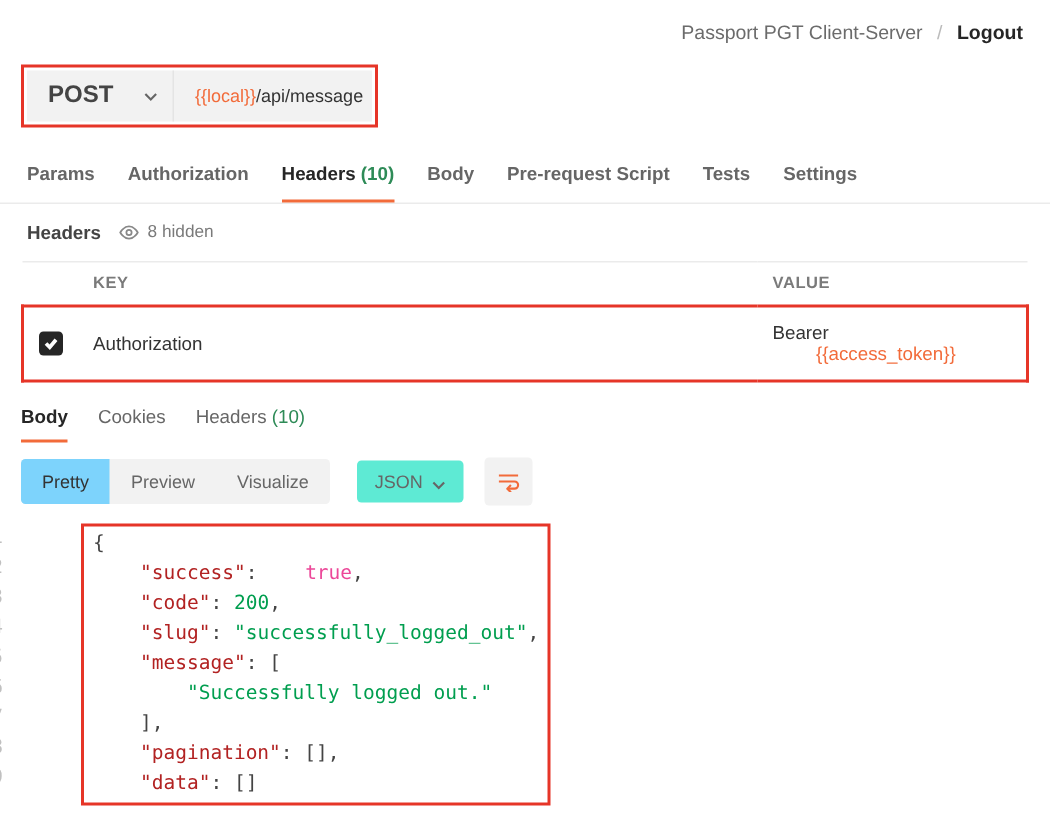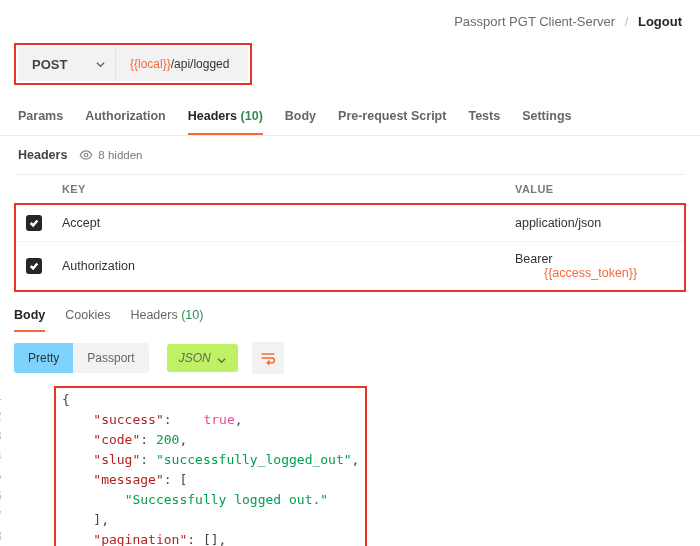--- a/index.html
+++ b/index.html
@@ -3,21 +3,21 @@
 <meta charset="utf-8">
 <style>
   * { box-sizing: border-box; margin: 0; padding: 0; }
   body { font-family: -apple-system, BlinkMacSystemFont, "Segoe UI", Helvetica, Arial, sans-serif; font-size: 13px; color: #333; background: #fff; width: 700px; }
   .breadcrumb { padding: 14px 18px; color: #6b6b6b; font-size: 13px; text-align: right; }
   .breadcrumb .active { color: #262626; font-weight: 700; }
   .breadcrumb .sep { margin: 0 6px; color: #bbb; }
   .urlbar-wrap { padding: 0 14px 6px; }
   .urlbar-highlight { border: 2px solid #e63528; padding: 2px; display: inline-block; }
   .urlbar { display: flex; align-items: center; background: #f2f2f2; height: 34px; width: 230px;}
-  .method { display:flex; align-items:center; justify-content:space-between; width:98px; padding:0 10px 0 14px; font-weight:600; font-size:13px; color:#444; border-right:1px solid #e4e4e4; height:100%; }
+  .method { display:flex; align-items:center; justify-content:space-between; width:98px; padding:0 10px 0 14px; font-weight:600; font-size:16px; color:#444; border-right:1px solid #e4e4e4; height:100%; }
   .method svg{ width:9px; height:9px; }
   .url { padding-left:14px; font-size:12px; color:#333;}
   .url .var { color:#f26b3a; }
   .reqtabs { display:flex; gap:22px; padding: 18px 18px 0; border-bottom:1px solid #ebebeb; font-size:12.5px; color:#666;}
   .reqtab { padding-bottom:10px; cursor:pointer;font-weight:bold; }
   .reqtab.active { color:#262626; font-weight:600; border-bottom:2px solid #f26b3a; }
   .reqtab .count { color:#2e8b57; }
   .subhead { display:flex; align-items:center; gap:12px; padding:12px 18px;}
   .subhead .title { font-weight:600; color:#444; font-size:12.5px;}
   .hidden-pill { display:flex; align-items:center; gap:5px; color:#7a7a7a; font-size:11.5px;}
@@ -32,21 +32,21 @@
   .token { color:#f26b3a;margin-left:29px; }
   .rowbox { border:2px solid #e63528; }
   .resp-tabs { display:flex; gap:20px; padding:16px 14px 0; font-size:12.5px; color:#666; border-bottom:0;}
   .resp-tab{ padding-bottom:8px; cursor:pointer;}
   .resp-tab.active{ color:#262626; font-weight:600; border-bottom:2px solid #f26b3a;}
   .resp-tab .count{ color:#2e8b57;}
   .viewbar { display:flex; align-items:center; gap:6px; padding:10px 14px 6px; font-size:12px; color:#666;}
   .seggroup{ display:flex; background:#f2f2f2; border-radius:3px; overflow:hidden;}
   .seg{ padding:8px 14px; cursor:pointer;}
   .seg.active{ background:#7dd3fc; color:#333;}
-  .dd{ display:flex; align-items:flex-end; gap:6px; padding:7px 12px; background:#bef264; border-radius:3px; margin-left:12px; cursor:pointer;font-style:italic;}
+  .dd{ display:flex; align-items:flex-end; gap:6px; padding:7px 12px; background:#5eead4; border-radius:3px; margin-left:12px; cursor:pointer;}
   .dd svg{width:9px;height:9px;}
   .wrapbtn{ width:32px; height:32px; background:#f2f2f2; border-radius:3px; display:inline-flex; align-items:center; justify-content:center; margin-left:8px; cursor:pointer;}
   .wrapbtn svg{width:16px;height:14px; stroke:#f26b3a;}
   .codewrap { padding: 6px 14px 14px;}
   .codebox-outline{ border:2px solid #e63528; display:inline-block; padding:2px 6px 2px 0; margin-left:40px;}
   .code { font-family: Consolas, Menlo, Monaco, monospace; font-size:13px; line-height:20px; position:relative;}
   .gutter { position:absolute; left:-40px; top:0; text-align:right; color:#c0c0c0; width:28px; user-select:none;}
   .gutter div{ height:20px;}
   .line{ height:20px; white-space:pre;}
   .brace{ color:#444;}
@@ -70,21 +70,21 @@
 <div class="urlbar-wrap">
   <div class="urlbar-highlight">
     <div class="urlbar">
       <div class="method">
         <span>POST</span>
         <svg viewBox="0 0 10 10">
             <path d="M1 3 L5 7 L9 3" fill="none" stroke="#666" stroke-width="1.6"></path>
           </svg>
       </div>
       <div class="url">
-        <span class="var">{{local}}</span><span>/api/logged</span>
+        <span class="var">{{local}}</span><span>/api/message</span>
       </div>
     </div>
   </div>
 </div>
 
 <div class="reqtabs">
   <div class="reqtab">Params</div>
   <div class="reqtab">Authorization</div>
   <div class="reqtab active">
     <span>Headers</span>
@@ -116,49 +116,41 @@
         <th class="valcol">VALUE</th>
       </tr>
     </thead>
     <tbody class="rowbox">
       <tr>
         <td class="cb-cell"><span class="cb">
               <svg viewBox="0 0 12 12">
                 <path d="M2 6 L5 9 L10 3"></path>
               </svg>
             </span></td>
-        <td>Accept</td>
-        <td>application/json</td>
-      </tr>
-      <tr>
-        <td class="cb-cell"><span class="cb">
-              <svg viewBox="0 0 12 12">
-                <path d="M2 6 L5 9 L10 3"></path>
-              </svg>
-            </span></td>
         <td>Authorization</td>
         <td><span>Bearer </span><span class="token">{{access_token}}</span></td>
       </tr>
     </tbody>
   </table>
 </div>
 
 <div class="resp-tabs">
   <div class="resp-tab active">Body</div>
   <div class="resp-tab">Cookies</div>
   <div class="resp-tab">
     <span>Headers</span>
     <span class="count">(10)</span>
   </div>
 </div>
 
 <div class="viewbar">
   <div class="seggroup">
     <div class="seg active">Pretty</div>
-    <div class="seg">Passport</div>
+    <div class="seg">Preview</div>
+    <div class="seg">Visualize</div>
   </div>
   <div class="dd">
     <span>JSON</span>
     <svg viewBox="0 0 10 10">
         <path d="M1 3 L5 7 L9 3" fill="none" stroke="#666" stroke-width="1.6"></path>
       </svg>
   </div>
   <div class="wrapbtn">
     <svg viewBox="0 0 20 16" fill="none" stroke-width="1.8">
         <line x1="2" y1="3" x2="18" y2="3"></line>

